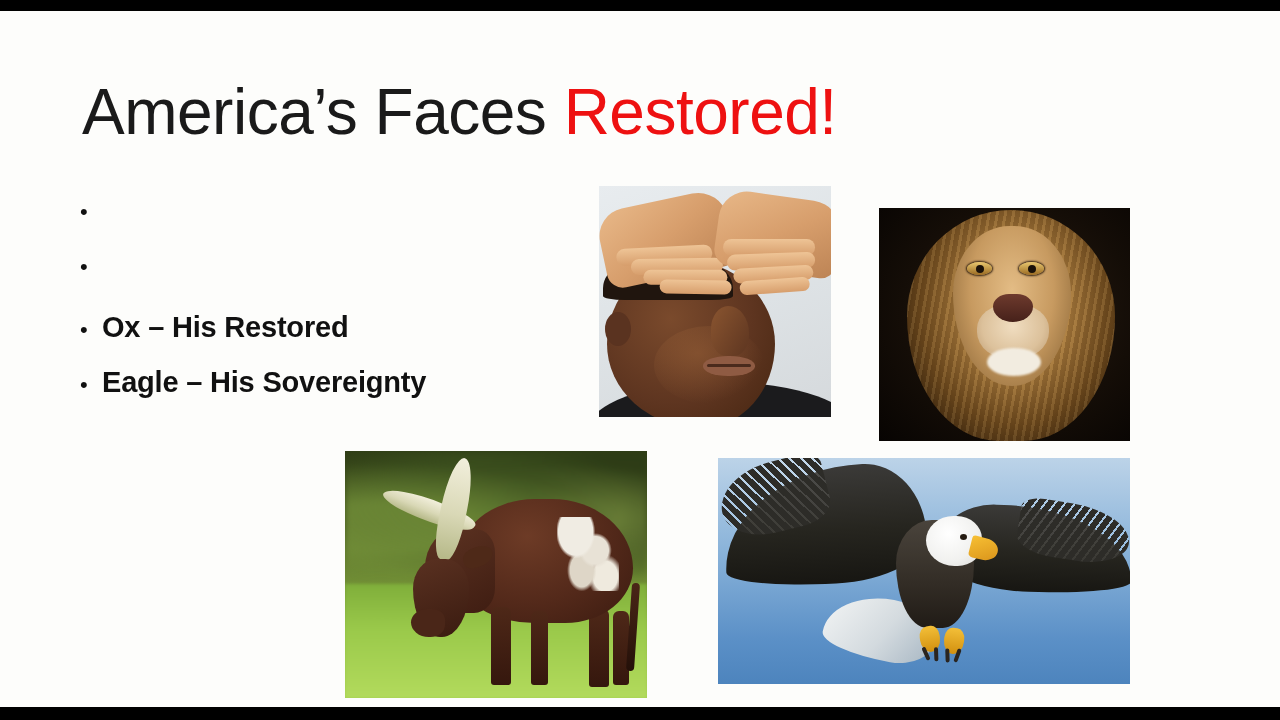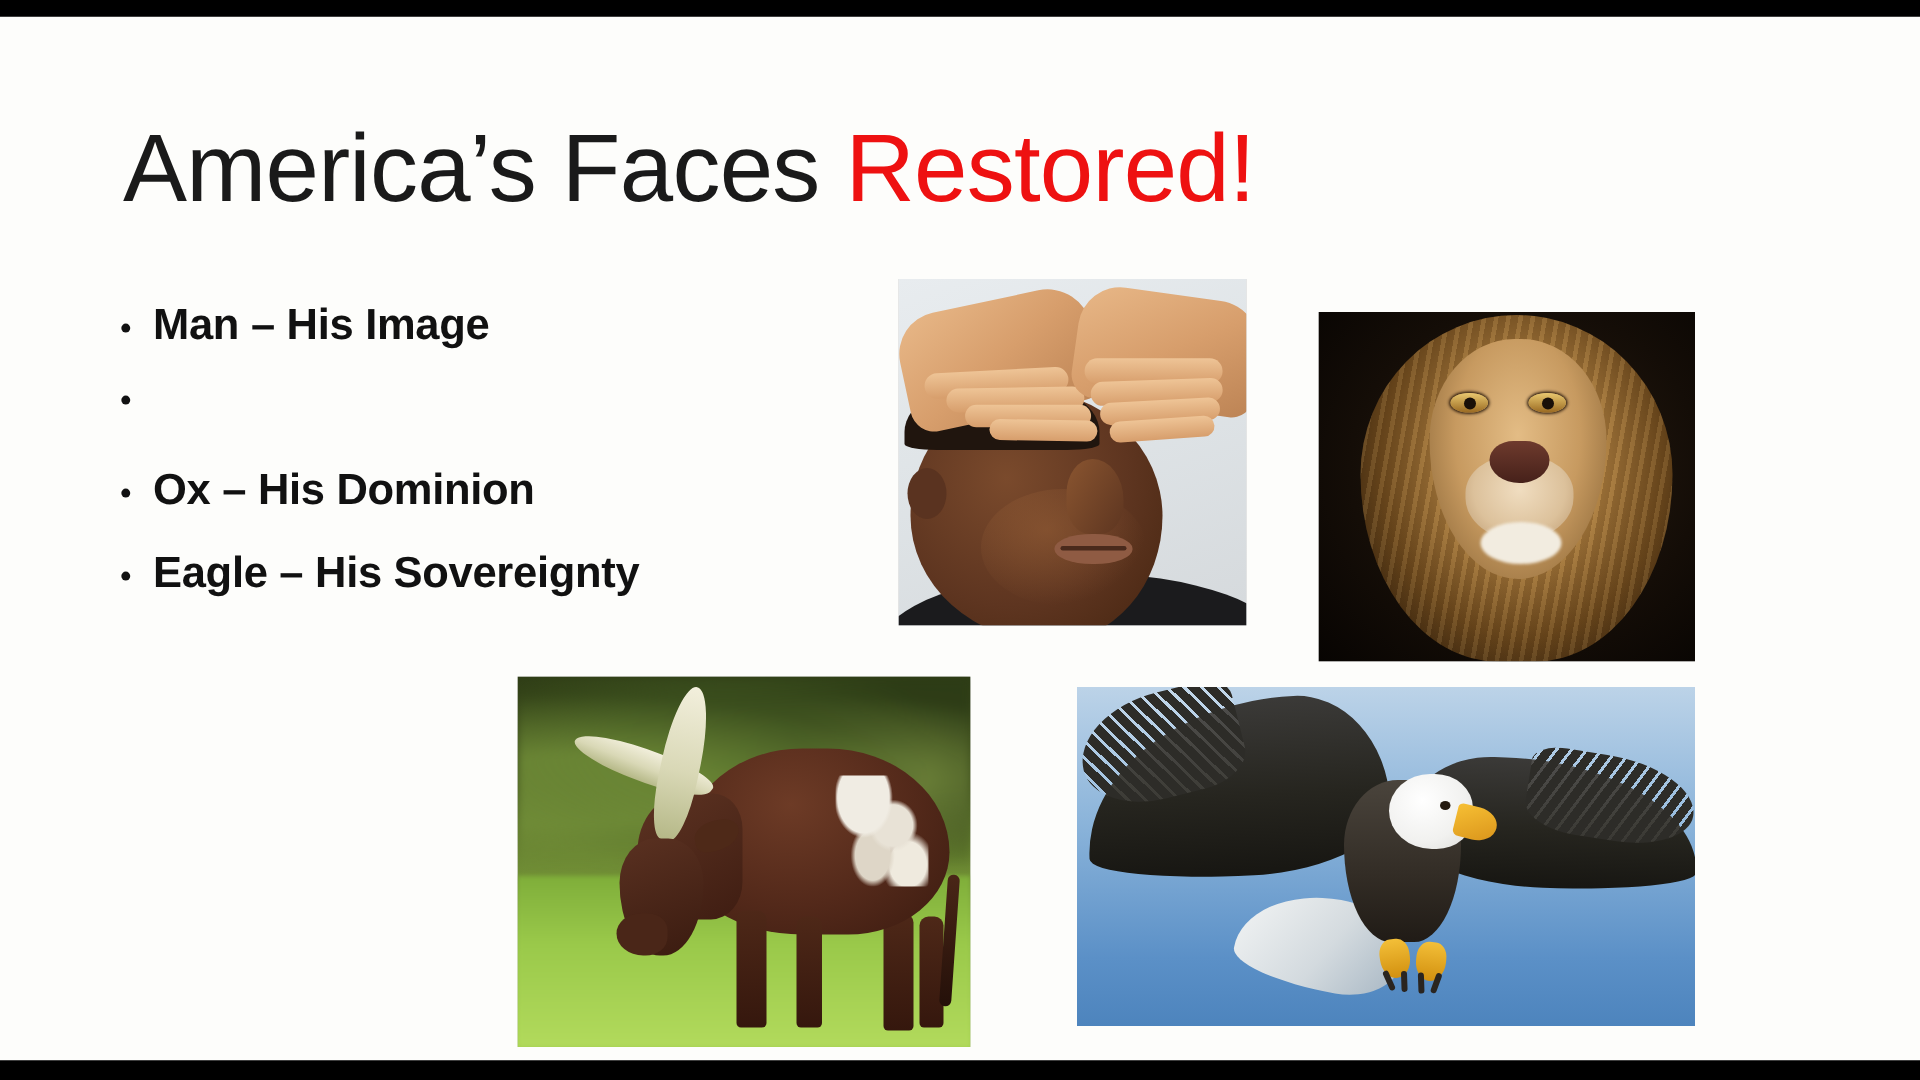--- a/index.html
+++ b/index.html
@@ -357,28 +357,27 @@
 
   <div class="slide-canvas">
 
     <div class="slide-title">
       <span>America’s Faces </span><span class="accent">Restored!</span>
     </div>
 
     <div class="bullet-list">
       <div class="bullet-row">
         <span class="bullet-dot">•</span>
-        <span class="bullet-text">Man – His Image</span>
       </div>
       <div class="bullet-row">
         <span class="bullet-dot">•</span>
       </div>
       <div class="bullet-row">
         <span class="bullet-dot">•</span>
-        <span class="bullet-text">Ox – His Dominion</span>
+        <span class="bullet-text">Ox – His Restored</span>
       </div>
       <div class="bullet-row">
         <span class="bullet-dot">•</span>
         <span class="bullet-text">Eagle – His Sovereignty</span>
       </div>
     </div>
 
     <div class="photo" id="photo-man">
       <div class="inner">
         <div class="man-shoulder"></div>

